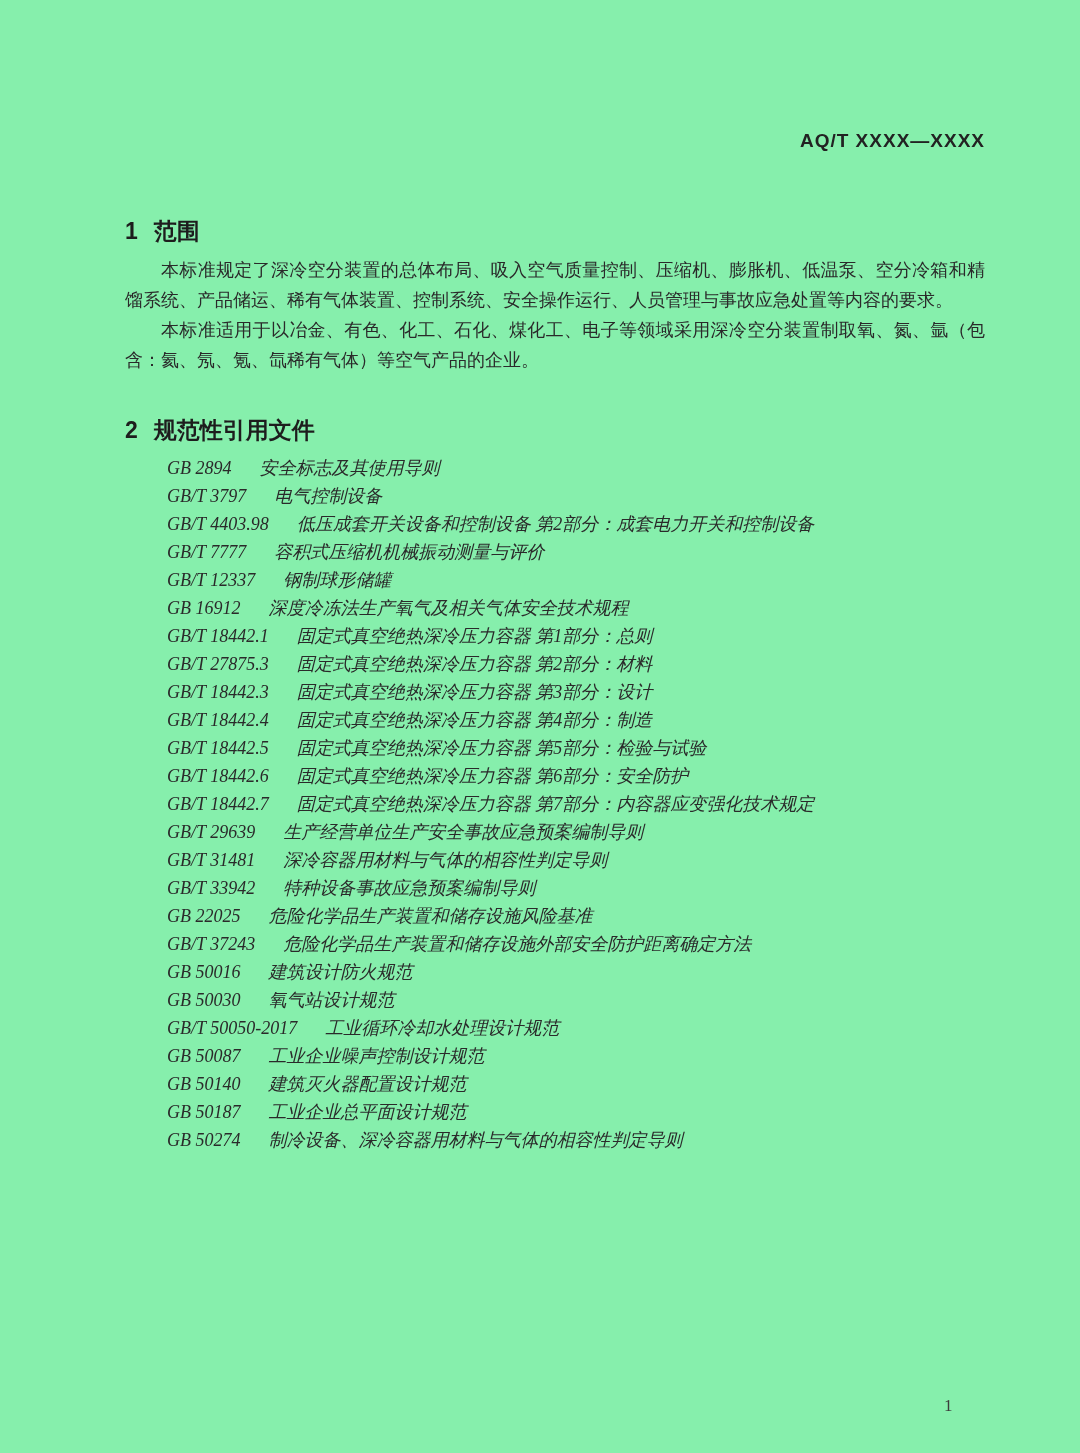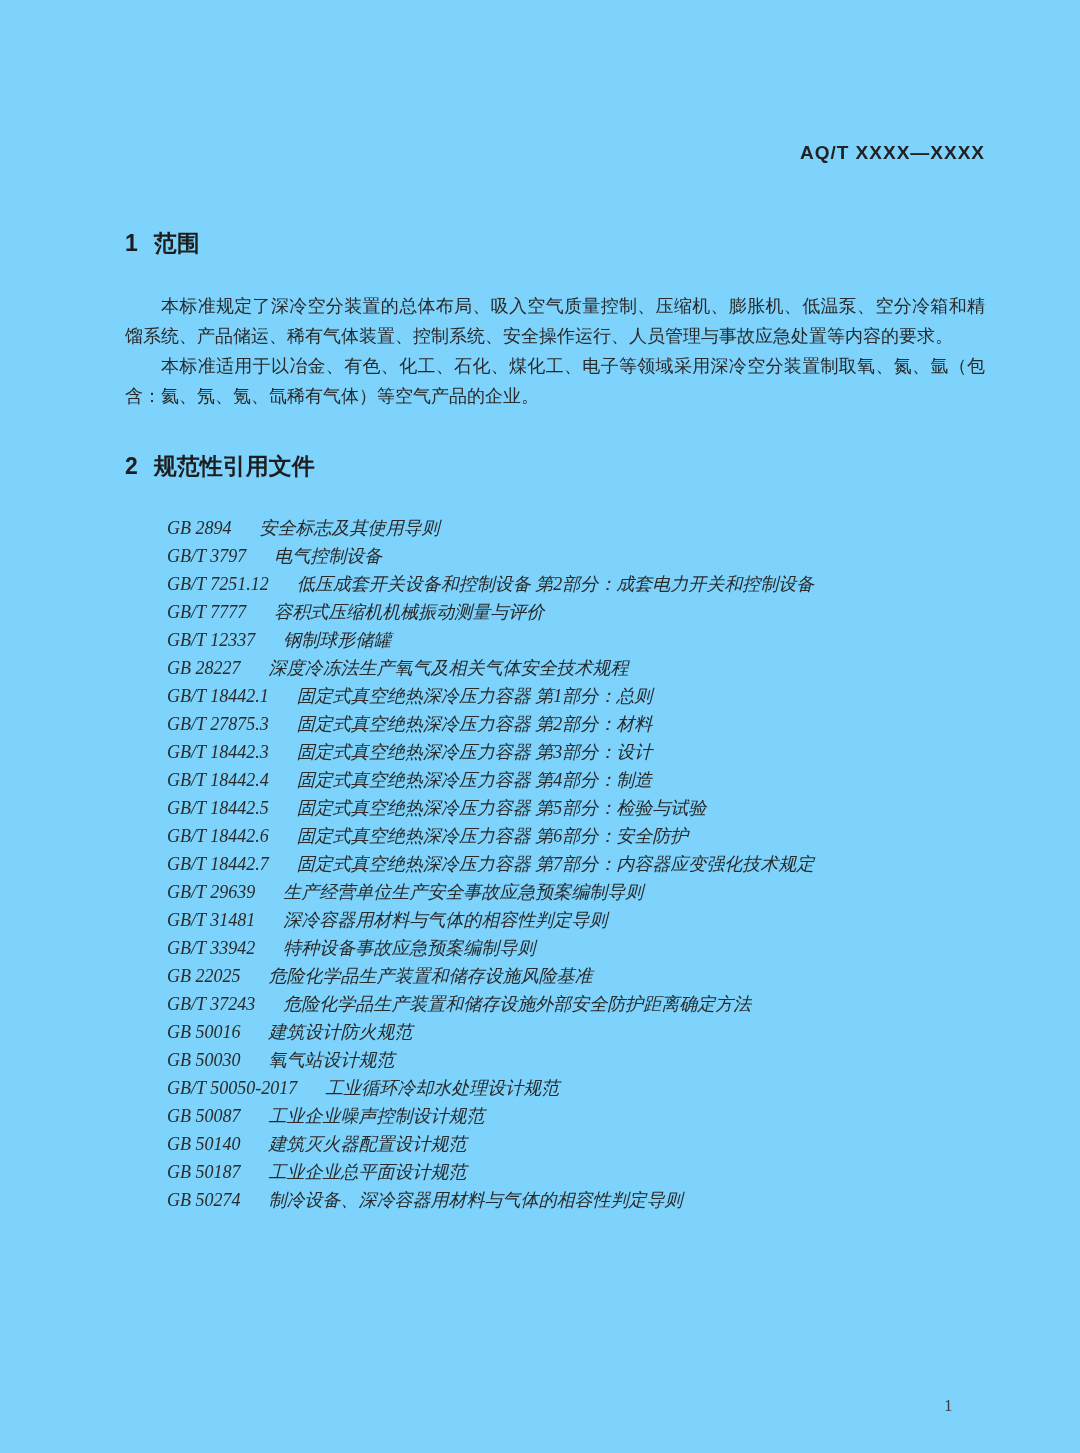--- a/index.html
+++ b/index.html
@@ -5,23 +5,23 @@
   html, body {
     margin: 0;
     padding: 0;
     background: #fbfbfb;
   }
   .page {
     position: relative;
     width: 1080px;
     height: 1453px;
     margin: 0 auto;
-    background: #7dd3fc;
+    background: #86efac;
     box-sizing: border-box;
-    padding: 12px 95px 0 125px;
+    padding: 0 95px 0 125px;
     overflow: hidden;
     color: #2a2a2a;
     font-family: "Liberation Serif", "DejaVu Serif", serif;
   }
   .doc-header {
     padding-top: 130px;
     text-align: right;
     font-family: "Liberation Sans", "DejaVu Sans", sans-serif;
     font-size: 19px;
     font-weight: 600;
@@ -43,21 +43,21 @@
     font-size: 23px;
     font-weight: 700;
     color: #1d1d1d;
   }
   .sec-heading .sec-num {
     display: inline-block;
     margin-right: 16px;
   }
   #sec1-heading { margin-top: 64px; }
   #sec2-heading { margin-top: 40px; }
-  .para-block { margin-top: 32px; }
+  .para-block { margin-top: 8px; }
   .body-para {
     margin: 0;
     font-size: 18px;
     line-height: 30px;
     text-align: justify;
     text-indent: 2em;
     color: #2a2a2a;
   }
   .ref-list {
     list-style: none;
@@ -111,33 +111,33 @@
       <ul class="ref-list">
   <li class="ref-item">
     <span class="ref-code">GB 2894</span><span class="ref-title">安全标志及其使用导则</span>
   </li>
 
   <li class="ref-item">
     <span class="ref-code">GB/T 3797</span><span class="ref-title">电气控制设备</span>
   </li>
 
   <li class="ref-item">
-    <span class="ref-code">GB/T 7251.12</span><span class="ref-title">低压成套开关设备和控制设备 第2部分：成套电力开关和控制设备</span>
+    <span class="ref-code">GB/T 4403.98</span><span class="ref-title">低压成套开关设备和控制设备 第2部分：成套电力开关和控制设备</span>
   </li>
 
   <li class="ref-item">
     <span class="ref-code">GB/T 7777</span><span class="ref-title">容积式压缩机机械振动测量与评价</span>
   </li>
 
   <li class="ref-item">
     <span class="ref-code">GB/T 12337</span><span class="ref-title">钢制球形储罐</span>
   </li>
 
   <li class="ref-item">
-    <span class="ref-code">GB 28227</span><span class="ref-title">深度冷冻法生产氧气及相关气体安全技术规程</span>
+    <span class="ref-code">GB 16912</span><span class="ref-title">深度冷冻法生产氧气及相关气体安全技术规程</span>
   </li>
 
   <li class="ref-item">
     <span class="ref-code">GB/T 18442.1</span><span class="ref-title">固定式真空绝热深冷压力容器 第1部分：总则</span>
   </li>
 
   <li class="ref-item">
     <span class="ref-code">GB/T 27875.3</span><span class="ref-title">固定式真空绝热深冷压力容器 第2部分：材料</span>
   </li>
 

